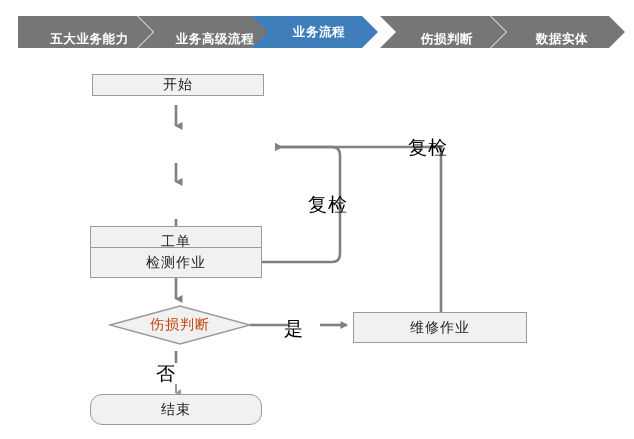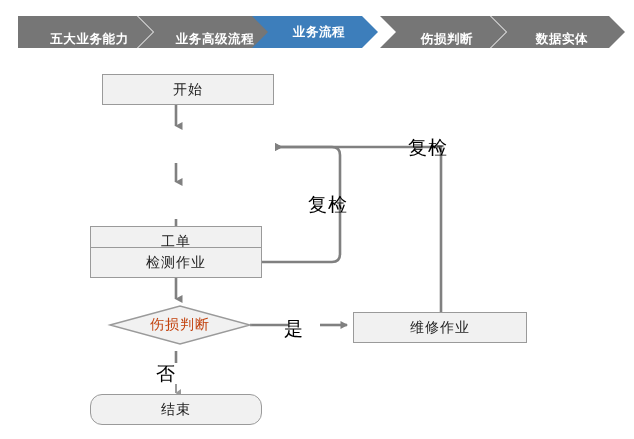--- a/index.html
+++ b/index.html
@@ -162,21 +162,21 @@
         <line x1="320" y1="325" x2="347" y2="325" marker-end="url(#arrow-right)"></line>
 
         <line x1="176" y1="351" x2="176" y2="363"></line>
       </g>
 
       <line x1="176" y1="384" x2="176" y2="393" stroke="#9a9a9a" stroke-width="2" marker-end="url(#arrow-down-sm)"></line>
 
       <polygon points="110,325 180,306 250,325 180,344" fill="#f1f1f1" stroke="#9a9a9a" stroke-width="1.4"></polygon>
     </svg>
 
-    <div class="node" style="left:102px; top:74px; width:172px; height:31px;">
+    <div class="node" style="left:92px; top:74px; width:172px; height:22px;">
       <span>开始</span>
     </div>
 
 
     <div class="node" style="left:90px; top:188px; width:172px; height:31px;margin-top:38px;">
       <span>工单</span>
     </div>
 
     <div class="node" style="left:353px; top:312px; width:174px; height:31px;">
       <span>维修作业</span>

